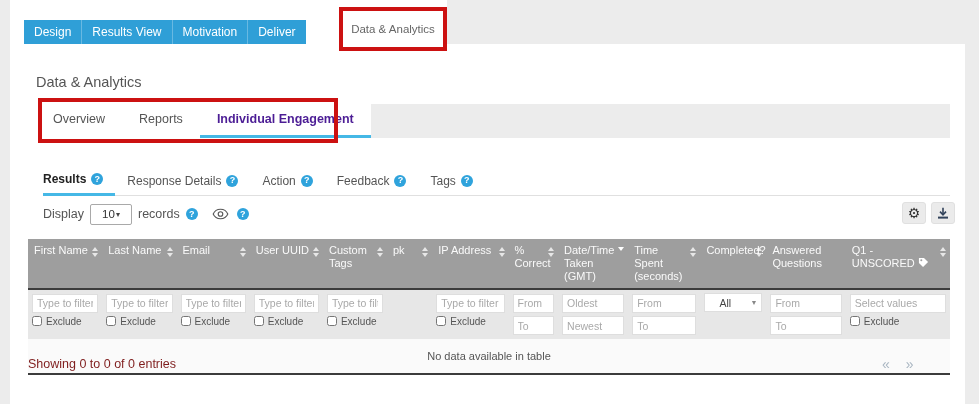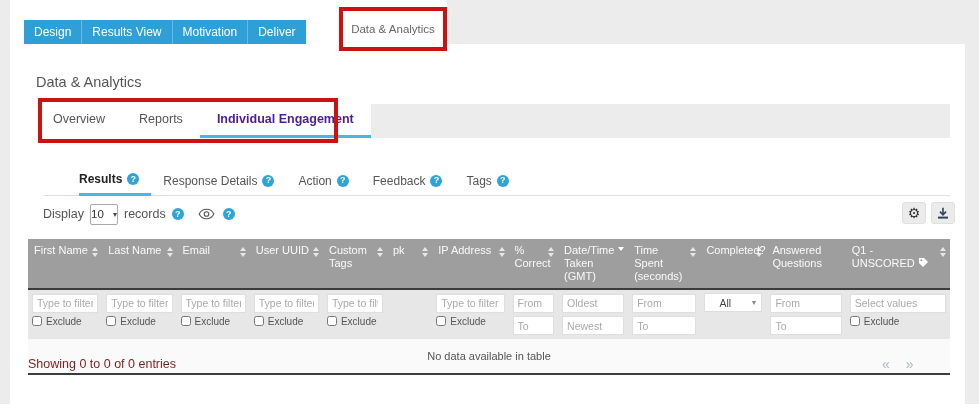--- a/index.html
+++ b/index.html
@@ -44,34 +44,34 @@
     left:38px;top:98px;width:300px;height:45px;box-sizing:border-box;
     border:4px solid #cc1111;z-index:4;pointer-events:none;
   }
 
   
   .data-tabs{left:43px;top:172px;width:907px;display:flex;border-bottom:1px solid #e0e0e0;}
   .data-tabs .dtab{
     display:flex;align-items:center;gap:5px;padding:0 12px 7px 12px;
     font-size:12px;color:#555;cursor:pointer;margin-bottom:-1px;white-space:nowrap;
   }
-  .data-tabs .dtab:first-child{padding-left:0;margin-left:36px;}
+  .data-tabs .dtab:first-child{padding-left:0;}
   .data-tabs .dtab.active{color:#222;font-weight:bold;border-bottom:3px solid #45b8e6;}
   .help{
     width:12px;height:12px;border-radius:50%;background:#2fa3dc;color:#fff;
     font-size:9px;font-weight:bold;display:inline-flex;align-items:center;
     justify-content:center;flex:0 0 auto;line-height:1;
   }
 
   
   .display-row{left:43px;top:202px;height:24px;display:flex;align-items:center;gap:6px;font-size:12.5px;color:#555;}
   .select-box{
     display:inline-flex;align-items:center;justify-content:space-between;
-    width:28px;height:21px;border:1px solid #a9a9a9;border-radius:2px;background:#fff;
-    padding:0 0;box-sizing:border-box;font-size:11.5px;color:#333;cursor:pointer;
+    width:42px;height:21px;border:1px solid #a9a9a9;border-radius:2px;background:#fff;
+    padding:0 11px;box-sizing:border-box;font-size:11.5px;color:#333;cursor:pointer;
   }
   .select-box .chev{font-size:8px;color:#444;}
   .eye{margin:0 2px 0 8px;display:inline-flex;}
 
   .tool-buttons{left:902px;top:202px;display:flex;gap:5px;}
   .tool-btn{
     width:24px;height:22px;background:#ebebeb;border:1px solid #e0e0e0;border-radius:3px;
     display:flex;align-items:center;justify-content:center;cursor:pointer;padding:0;
   }
   .gear-glyph{font-size:14px;color:#333;line-height:1;}

